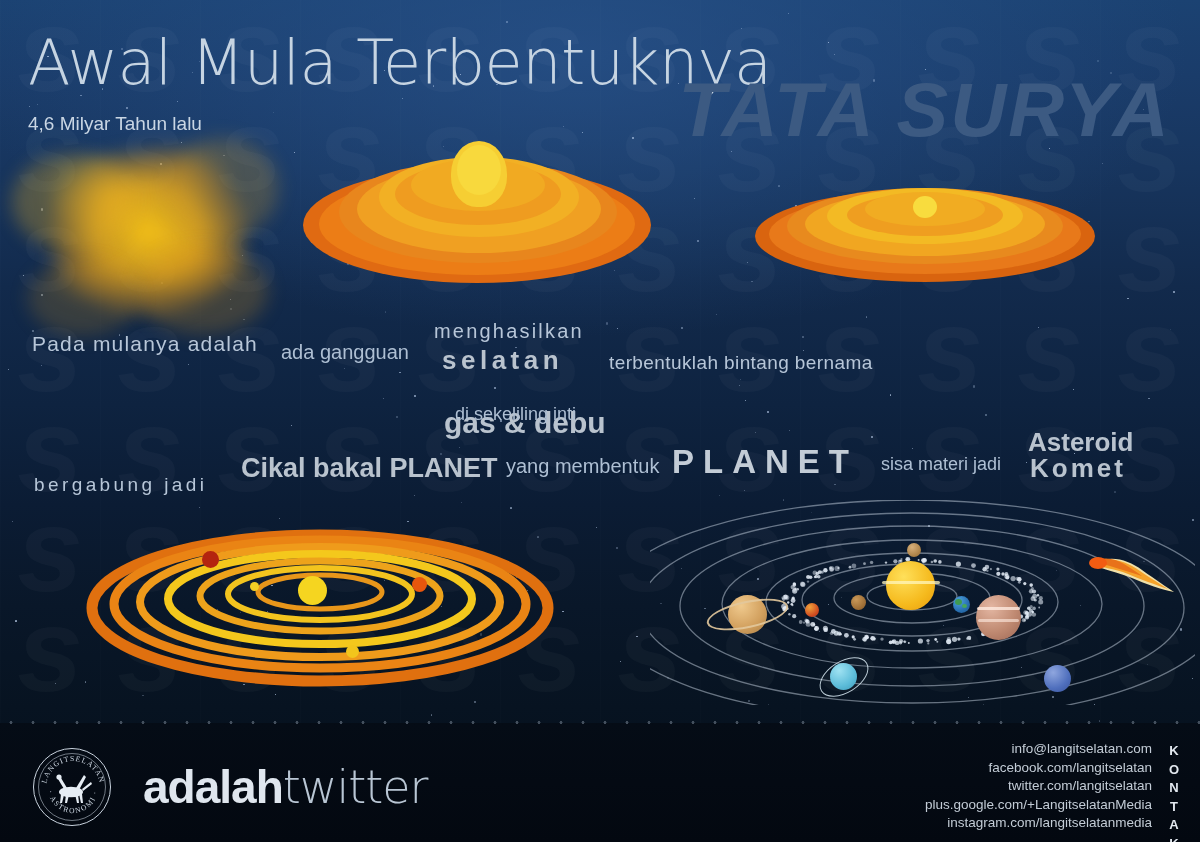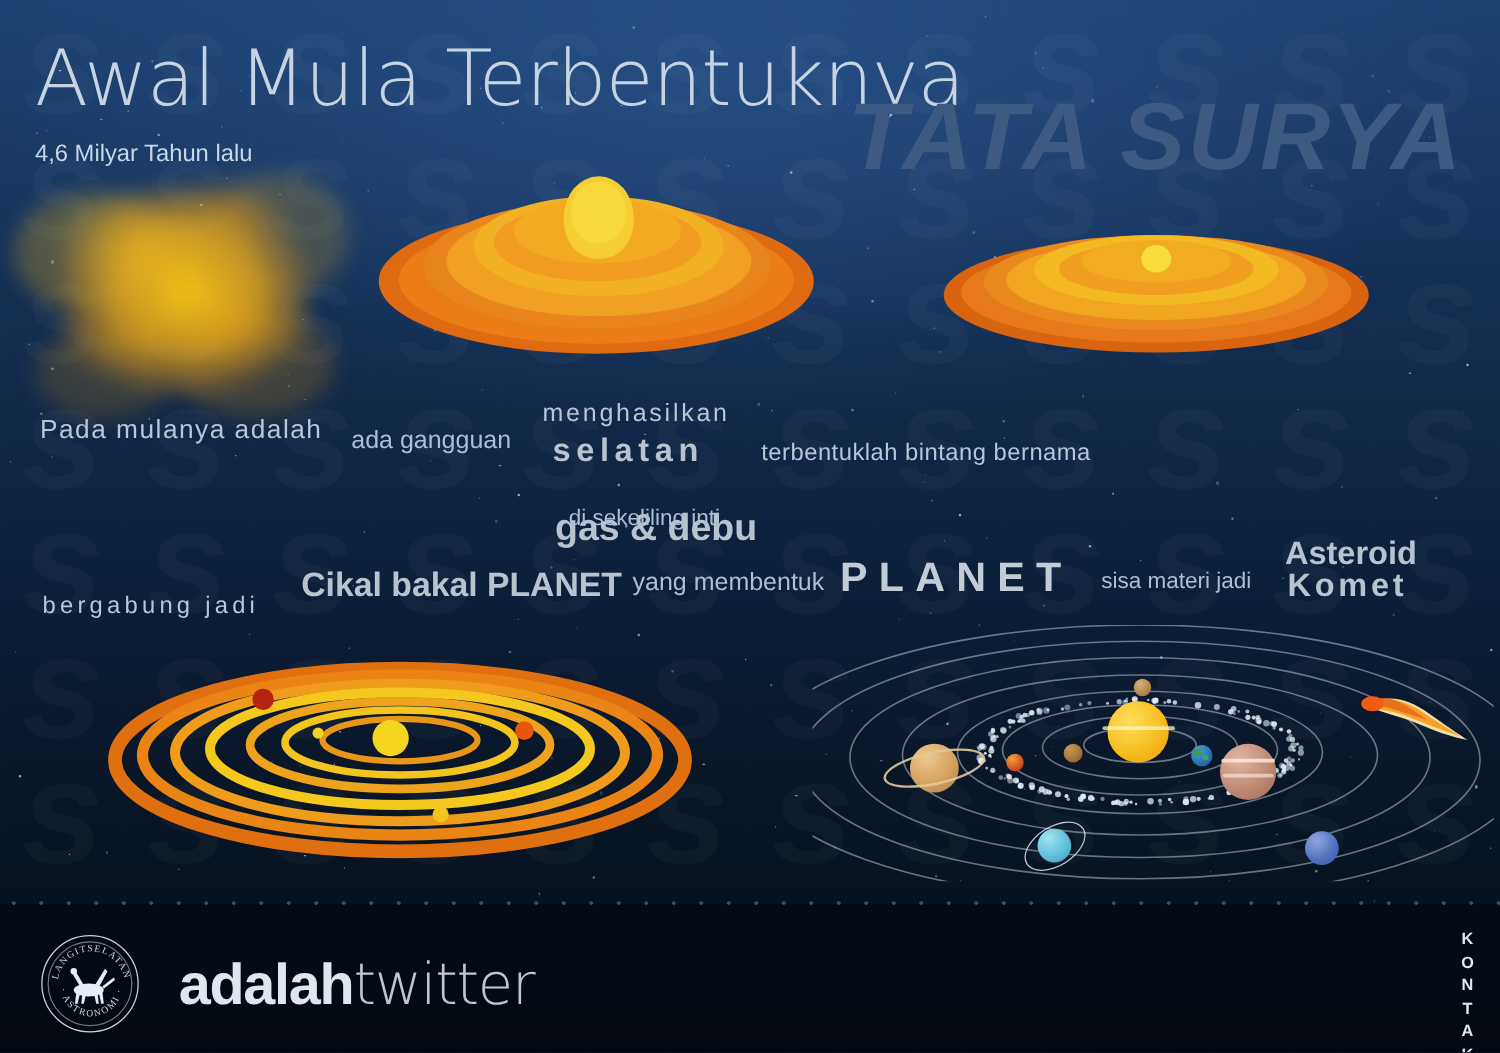--- a/index.html
+++ b/index.html
@@ -763,20 +763,27 @@
         <path d="M41,45 L43,54 L45,54 L44,45 Z"></path>
         <path d="M48,40 L57,33 L58,35 L49,42 Z"></path>
       </g>
     </svg>
   </div>
 
   <div class="logo-word">
     <b>adalah</b><span>twitter</span>
   </div>
 
+  <div class="contact" id="contact-list">
+      <div>info@langitselatan.com</div>
+      <div>facebook.com/langitselatan</div>
+      <div>twitter.com/langitselatan</div>
+      <div>plus.google.com/+LangitselatanMedia</div>
+      <div>instagram.com/langitselatanmedia</div>
+    </div>
   <div class="kontak" id="kontak-label">
       <div>K</div>
       <div>O</div>
       <div>N</div>
       <div>T</div>
       <div>A</div>
       <div>K</div>
     </div>
 
 </div>

